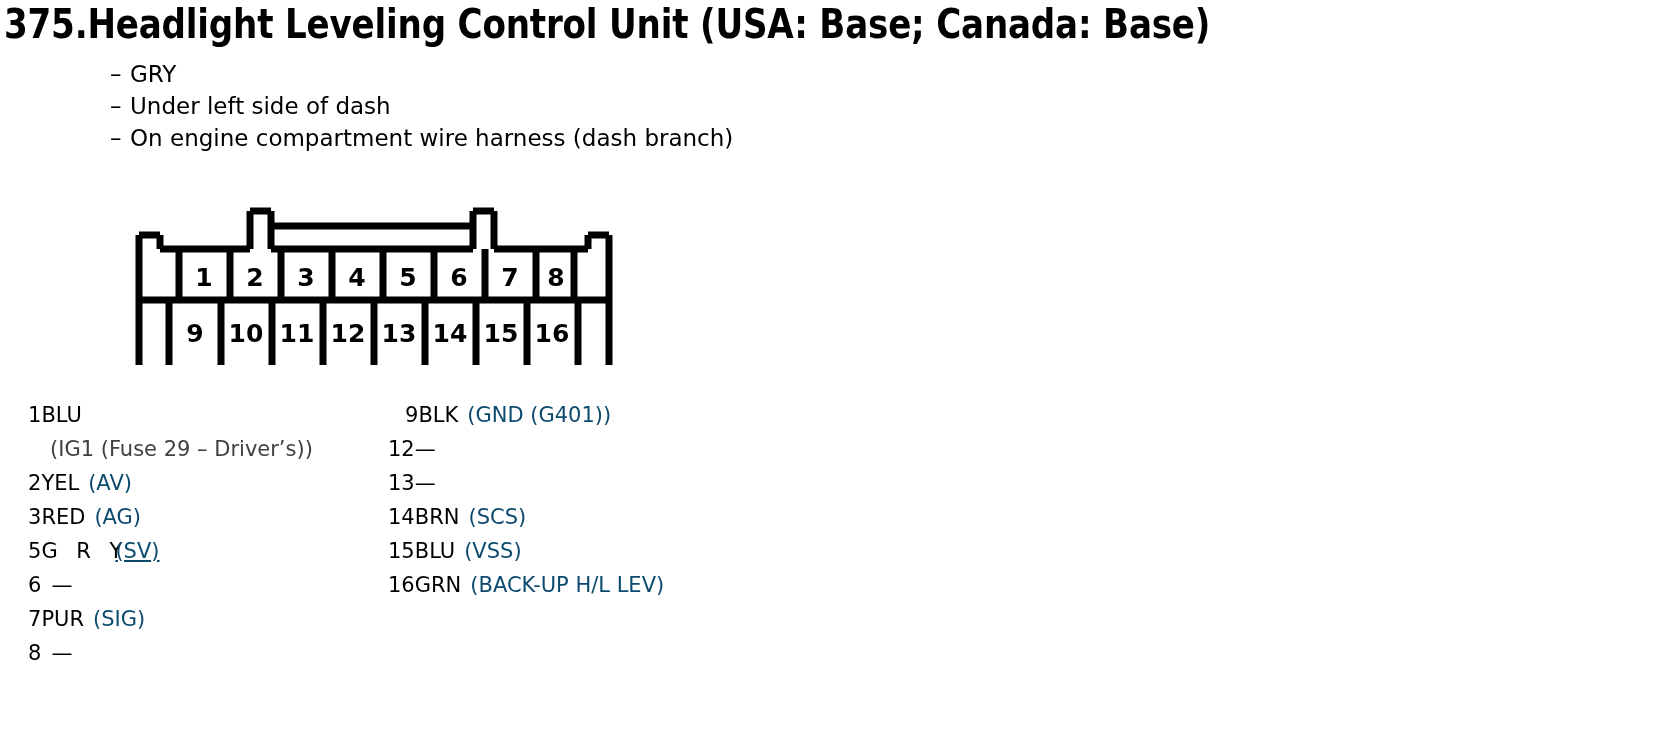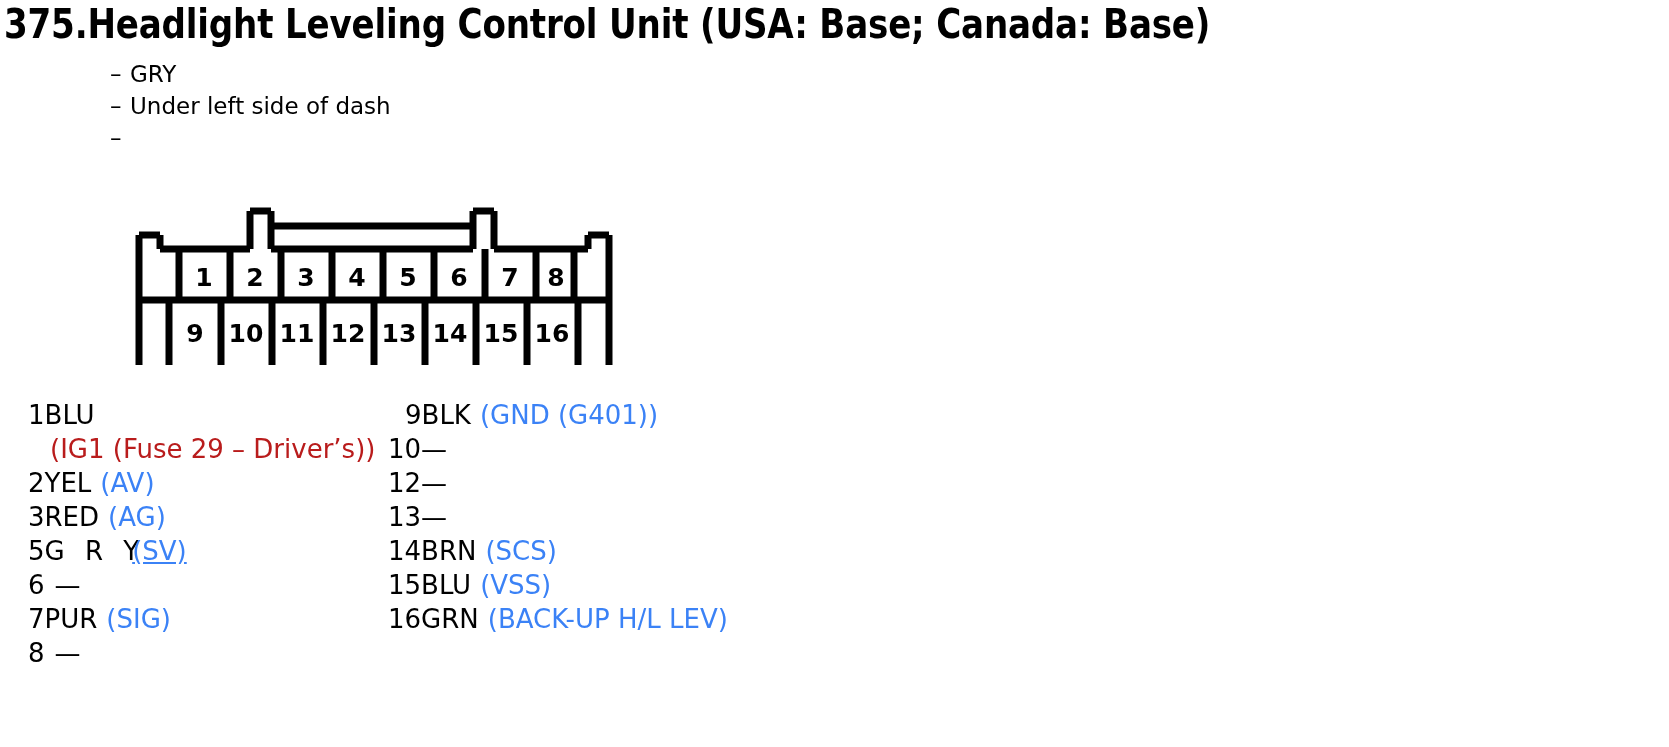--- a/index.html
+++ b/index.html
@@ -65,66 +65,67 @@
   .pinlists {
     position: absolute;
     left: 0;
     top: 398px;
     width: 1669px;
     height: 330px;
   }
   .pin-col {
     position: absolute;
     top: 0;
-    font-size: 26px;
+    font-size: 21px;
     line-height: 34px;
     white-space: nowrap;
   }
   .pin-col-left  { left: 28px;  width: 360px; }
   .pin-col-right { left: 388px; width: 640px; }
 
   .pin-row {
     height: 34px;
     white-space: nowrap;
   }
   .pin-row.tall { height: 68px; }
 
   .pin-id    { color: #000000; }
   .pin-wire  { color: #000000; }
   .pin-wire.spaced { letter-spacing: 6px; }
-  .pin-sig   { color: #3b82f6; }
+  .pin-sig   { color: #0c4a6e; }
   .pin-sig.gap  { margin-left: 9px; }
   .pin-sig.overlap { margin-left: -13px; text-decoration: underline; }
   .pin-dash  { color: #000000; margin-left: 0; }
   .pin-dash.gap { margin-left: 10px; }
 
   
   .pin-sig-wrap {
     display: block;
-    color: #b91c1c;
+    color: #404040;
     padding-left: 22px;
     line-height: 34px;
   }
 </style>
 </head>
 <body>
 
 <div class="page-title">375.Headlight Leveling Control Unit (USA: Base; Canada: Base)</div>
 
 <div class="bullets">
   <div class="bullet-row">
     <span class="bullet-dash">–</span>
     <span class="bullet-text">GRY</span>
   </div>
   <div class="bullet-row">
     <span class="bullet-dash">–</span>
     <span class="bullet-text">Under left side of dash</span>
   </div>
   <div class="bullet-row">
     <span class="bullet-dash">–</span>
+    <span class="bullet-text">On engine compartment wire harness (dash branch)</span>
   </div>
 </div>
 
 <div class="connector">
   <svg width="500" height="165" viewBox="0 0 500 165">
     <g fill="none" stroke="#000000" stroke-width="7" stroke-linecap="butt" stroke-linejoin="miter">
 
       <path d="M 117 8 L 117 46"></path>
       <path d="M 138 8 L 138 46"></path>
       <path d="M 117 8 L 138 8"></path>
@@ -225,23 +226,20 @@
       <span class="pin-id">8</span><span class="pin-dash gap">—</span>
     </div>
   </div>
 
   <div class="pin-col pin-col-right">
 
     <div class="pin-row" style="padding-left:17px;">
       <span class="pin-id">9</span><span class="pin-wire">BLK</span><span class="pin-sig gap">(GND (G401))</span>
     </div>
 
-    <div class="pin-row">
-      <span class="pin-id">10</span><span class="pin-dash">—</span>
-    </div>
 
 
     <div class="pin-row">
       <span class="pin-id">12</span><span class="pin-dash">—</span>
     </div>
 
     <div class="pin-row">
       <span class="pin-id">13</span><span class="pin-dash">—</span>
     </div>
 

